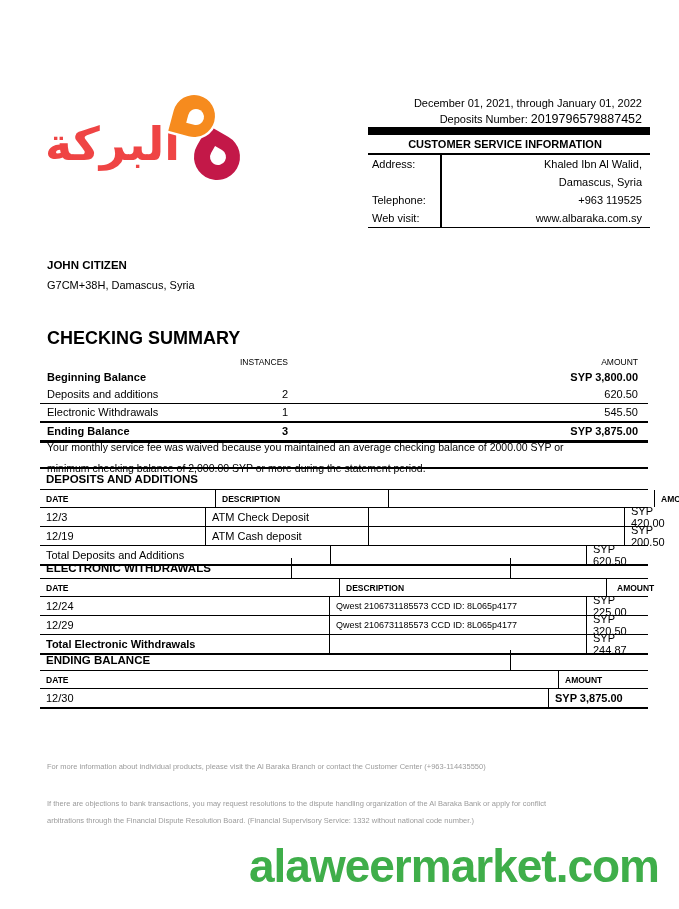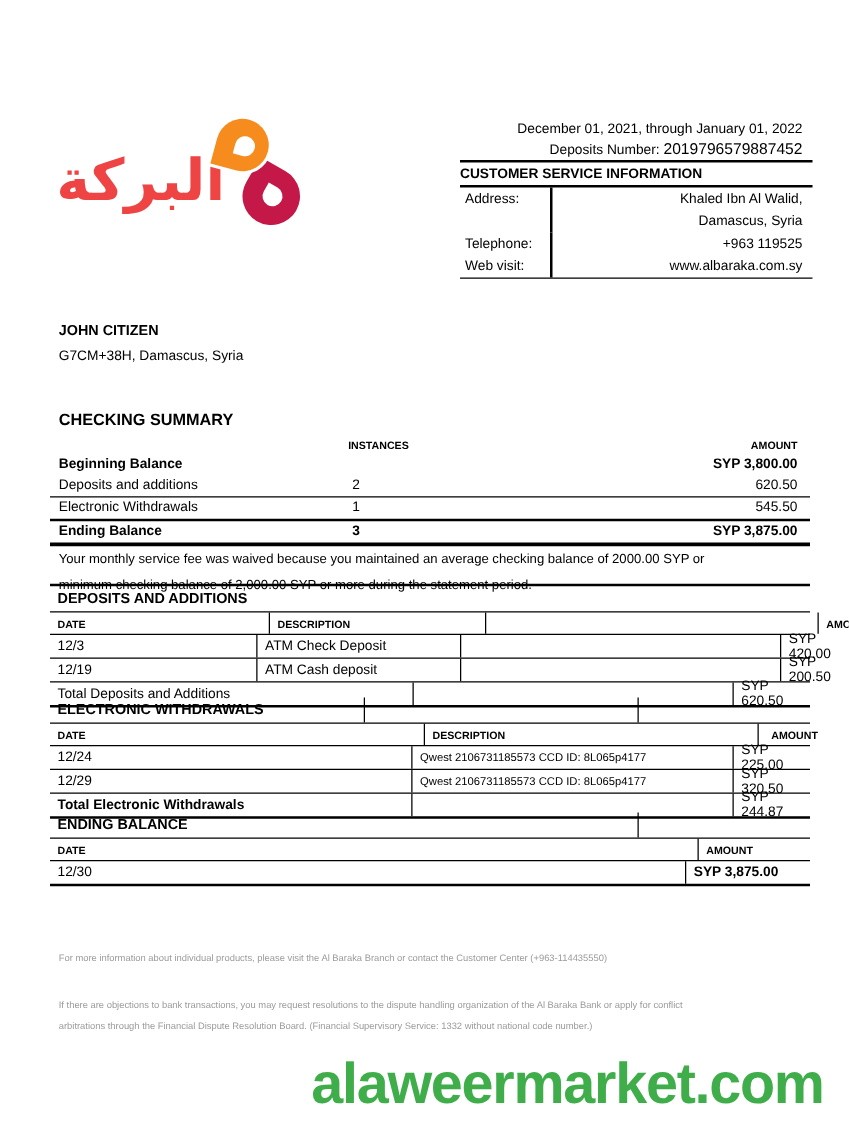--- a/index.html
+++ b/index.html
@@ -19,36 +19,36 @@
                    border-radius:50% 50% 50% 0;transform:rotate(15deg);z-index:3;}
   .drop-red{left:21px;top:42px;width:46px;height:46px;background:#c31848;
             border-radius:50% 0 50% 50%;transform:rotate(-60deg);z-index:1;}
   .drop-red-cut{left:37px;top:57px;width:16px;height:16px;background:#fff;
                 border-radius:50% 0 50% 50%;transform:rotate(-60deg);z-index:2;}
 
   
   .csi{position:absolute;left:368px;top:95px;width:282px;}
   .csi .line-r{text-align:right;padding-right:8px;line-height:16px;}
   .csi .acct-num{font-size:12.5px;}
-  .csi-title{border-top:2px solid #000000;border-bottom:2px solid #000;
-             font-weight:bold;text-align:left;padding:2px 8px 2px 0;line-height:14px;}
+  .csi-title{border-top:8px solid #000000;border-bottom:2px solid #000;
+             font-weight:bold;text-align:center;padding:2px 8px 2px 0;line-height:14px;}
   .csi-row{display:flex;line-height:18px;}
   .csi-label{width:68px;border-right:2px solid #000;padding-left:4px;flex:none;}
   .csi-value{flex:1;text-align:right;padding-right:8px;}
   .csi-body{border-bottom:1.5px solid #000;}
 
   
   .customer{position:absolute;left:47px;top:255px;line-height:20px;}
   .cust-name{font-weight:bold;font-size:11.5px;}
 
   
   .summary{position:absolute;left:40px;top:328px;width:608px;}
-  .sum-title{font-weight:bold;font-size:13px;margin-bottom:6px;padding-left:7px;}
+  .sum-title{font-weight:bold;font-size:18px;margin-bottom:6px;padding-left:7px;}
   .sum-grid{display:grid;grid-template-columns:180px 68px 1fr;line-height:17px;}
-  .sum-head{font-size:8.5px;font-weight:bold;line-height:14px;gap:39px;}
+  .sum-head{font-size:8.5px;font-weight:normal;line-height:14px;}
   .sum-grid .c1{padding-left:7px;}
   .sum-grid .c2{text-align:right;}
   .sum-grid .c3{text-align:right;padding-right:10px;}
   .b{font-weight:bold;}
   .rule-1{border-bottom:1.5px solid #000;}
   .rule-2{border-bottom:2.5px solid #000;}
   .rule-3{border-bottom:3px solid #000;}
 
   
   .notice{position:absolute;left:47px;top:437px;width:590px;font-size:10.5px;line-height:21px;}

